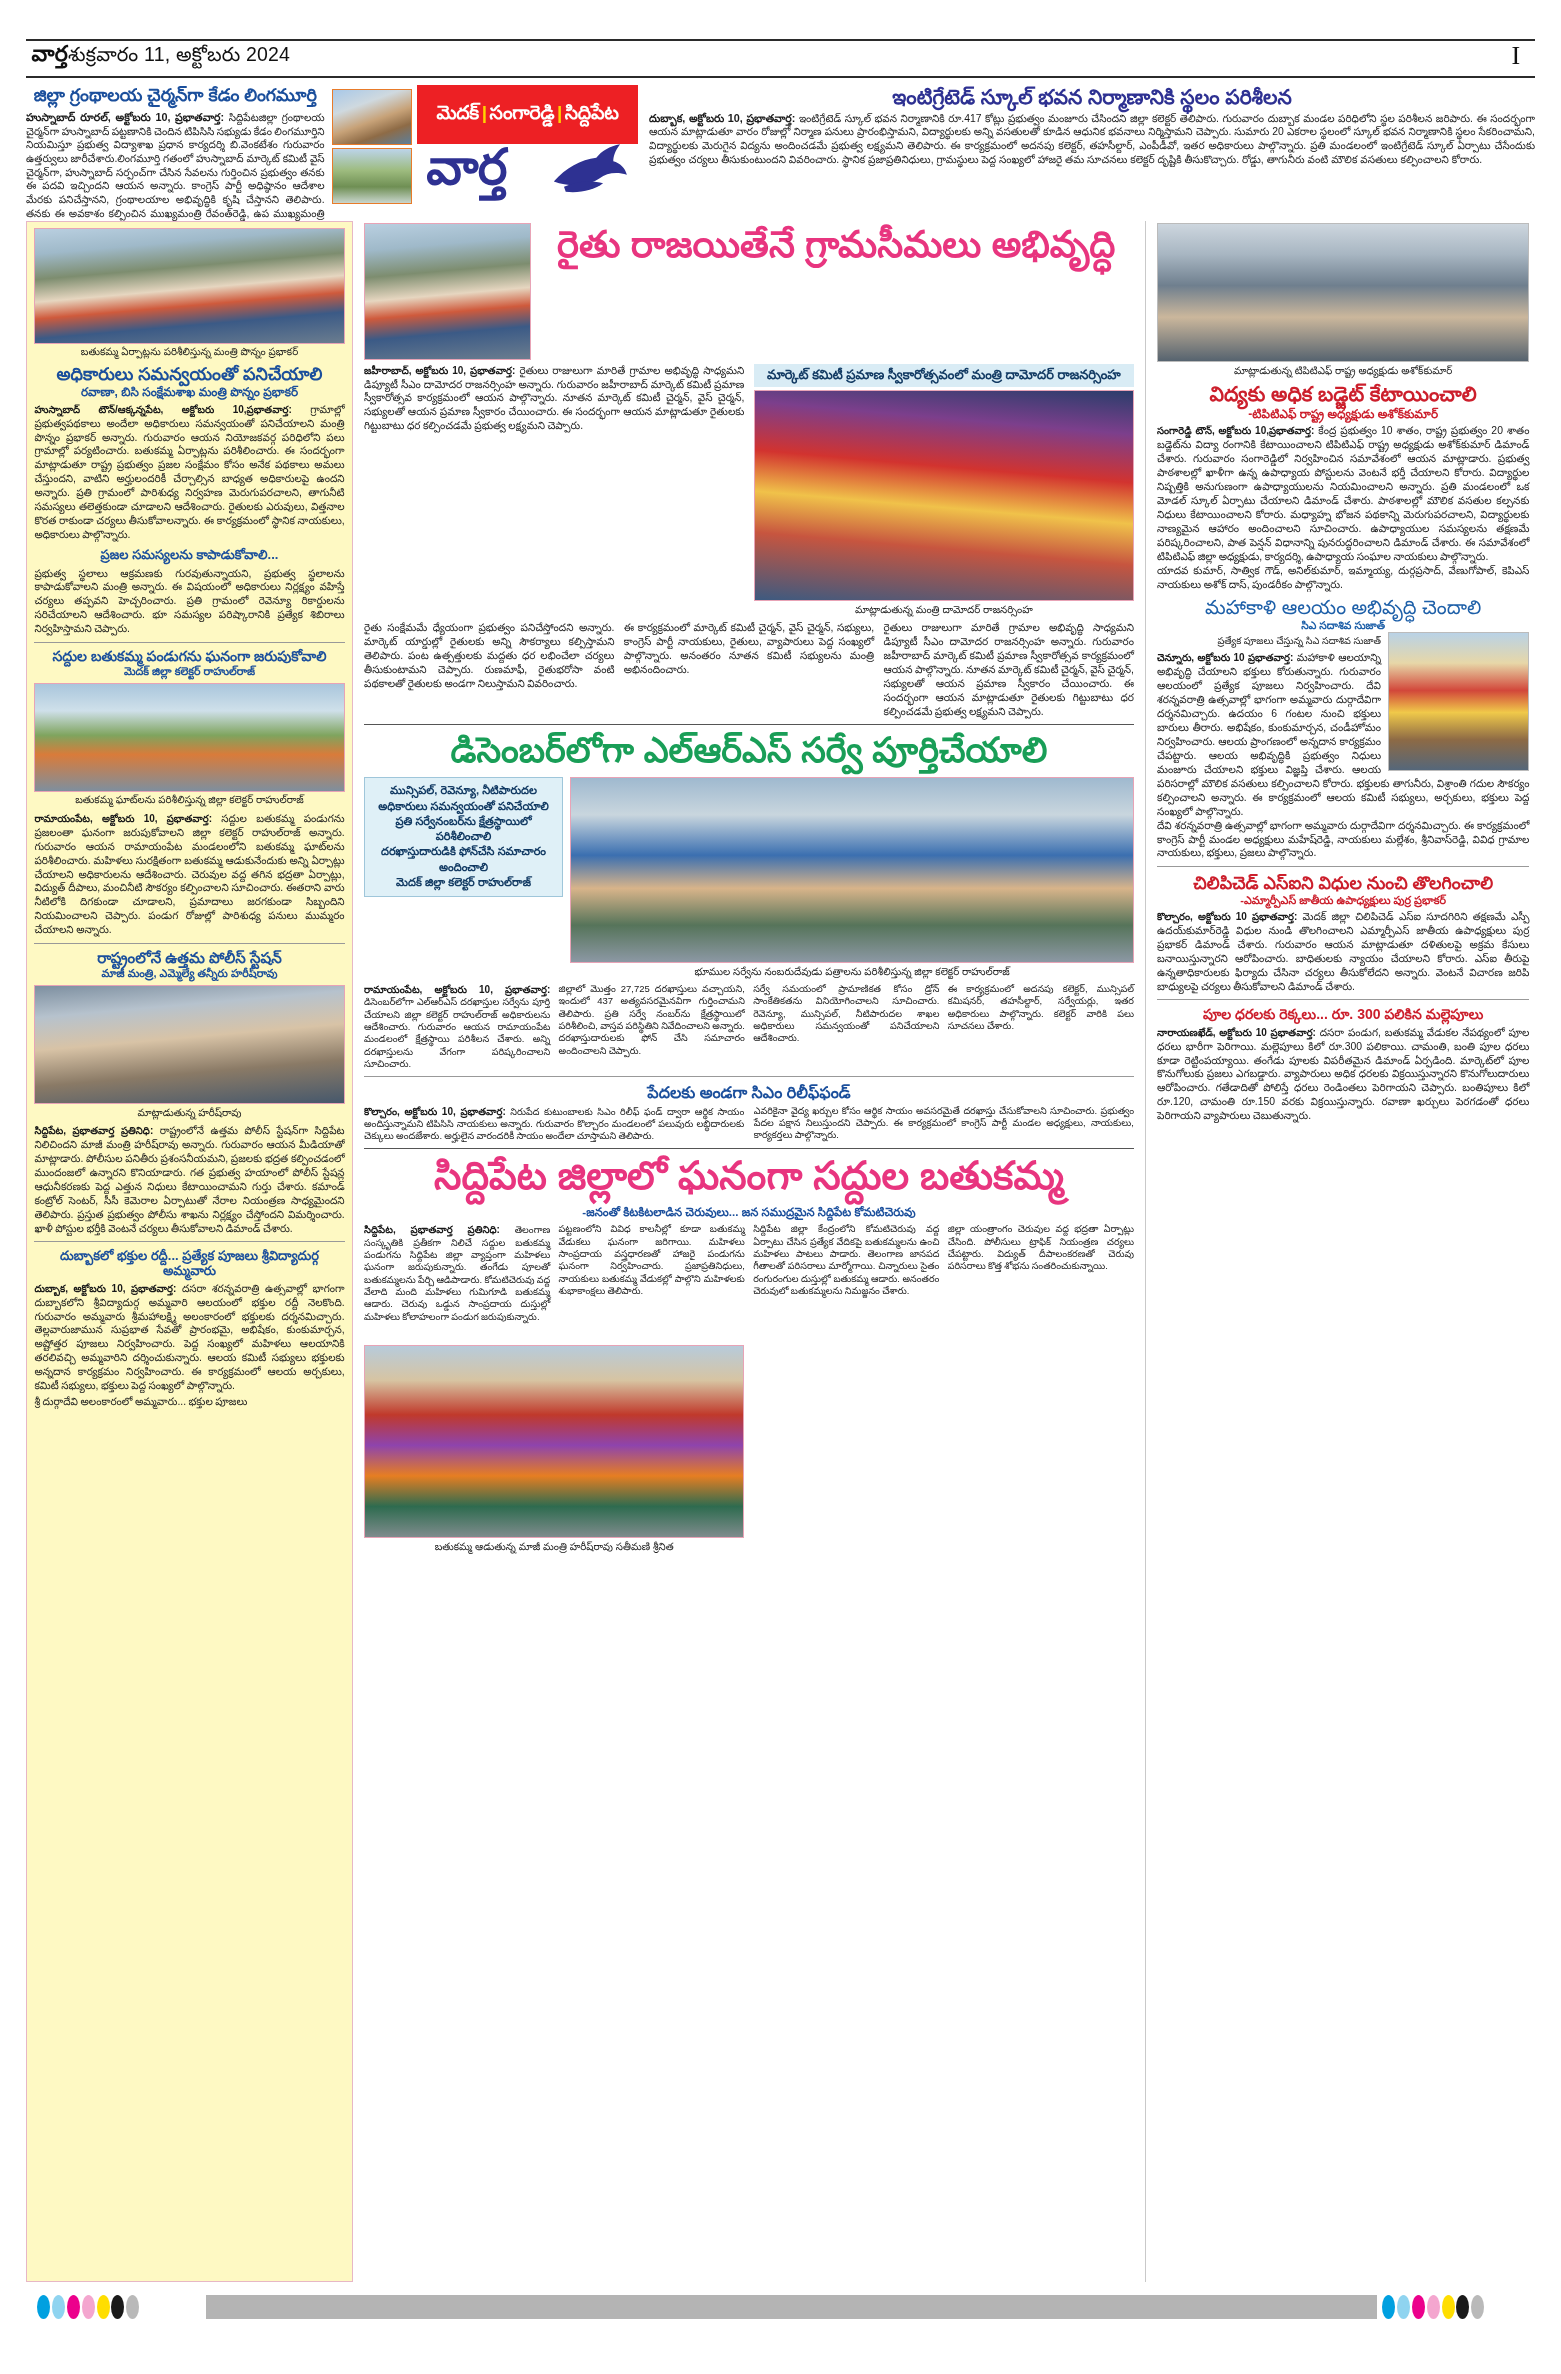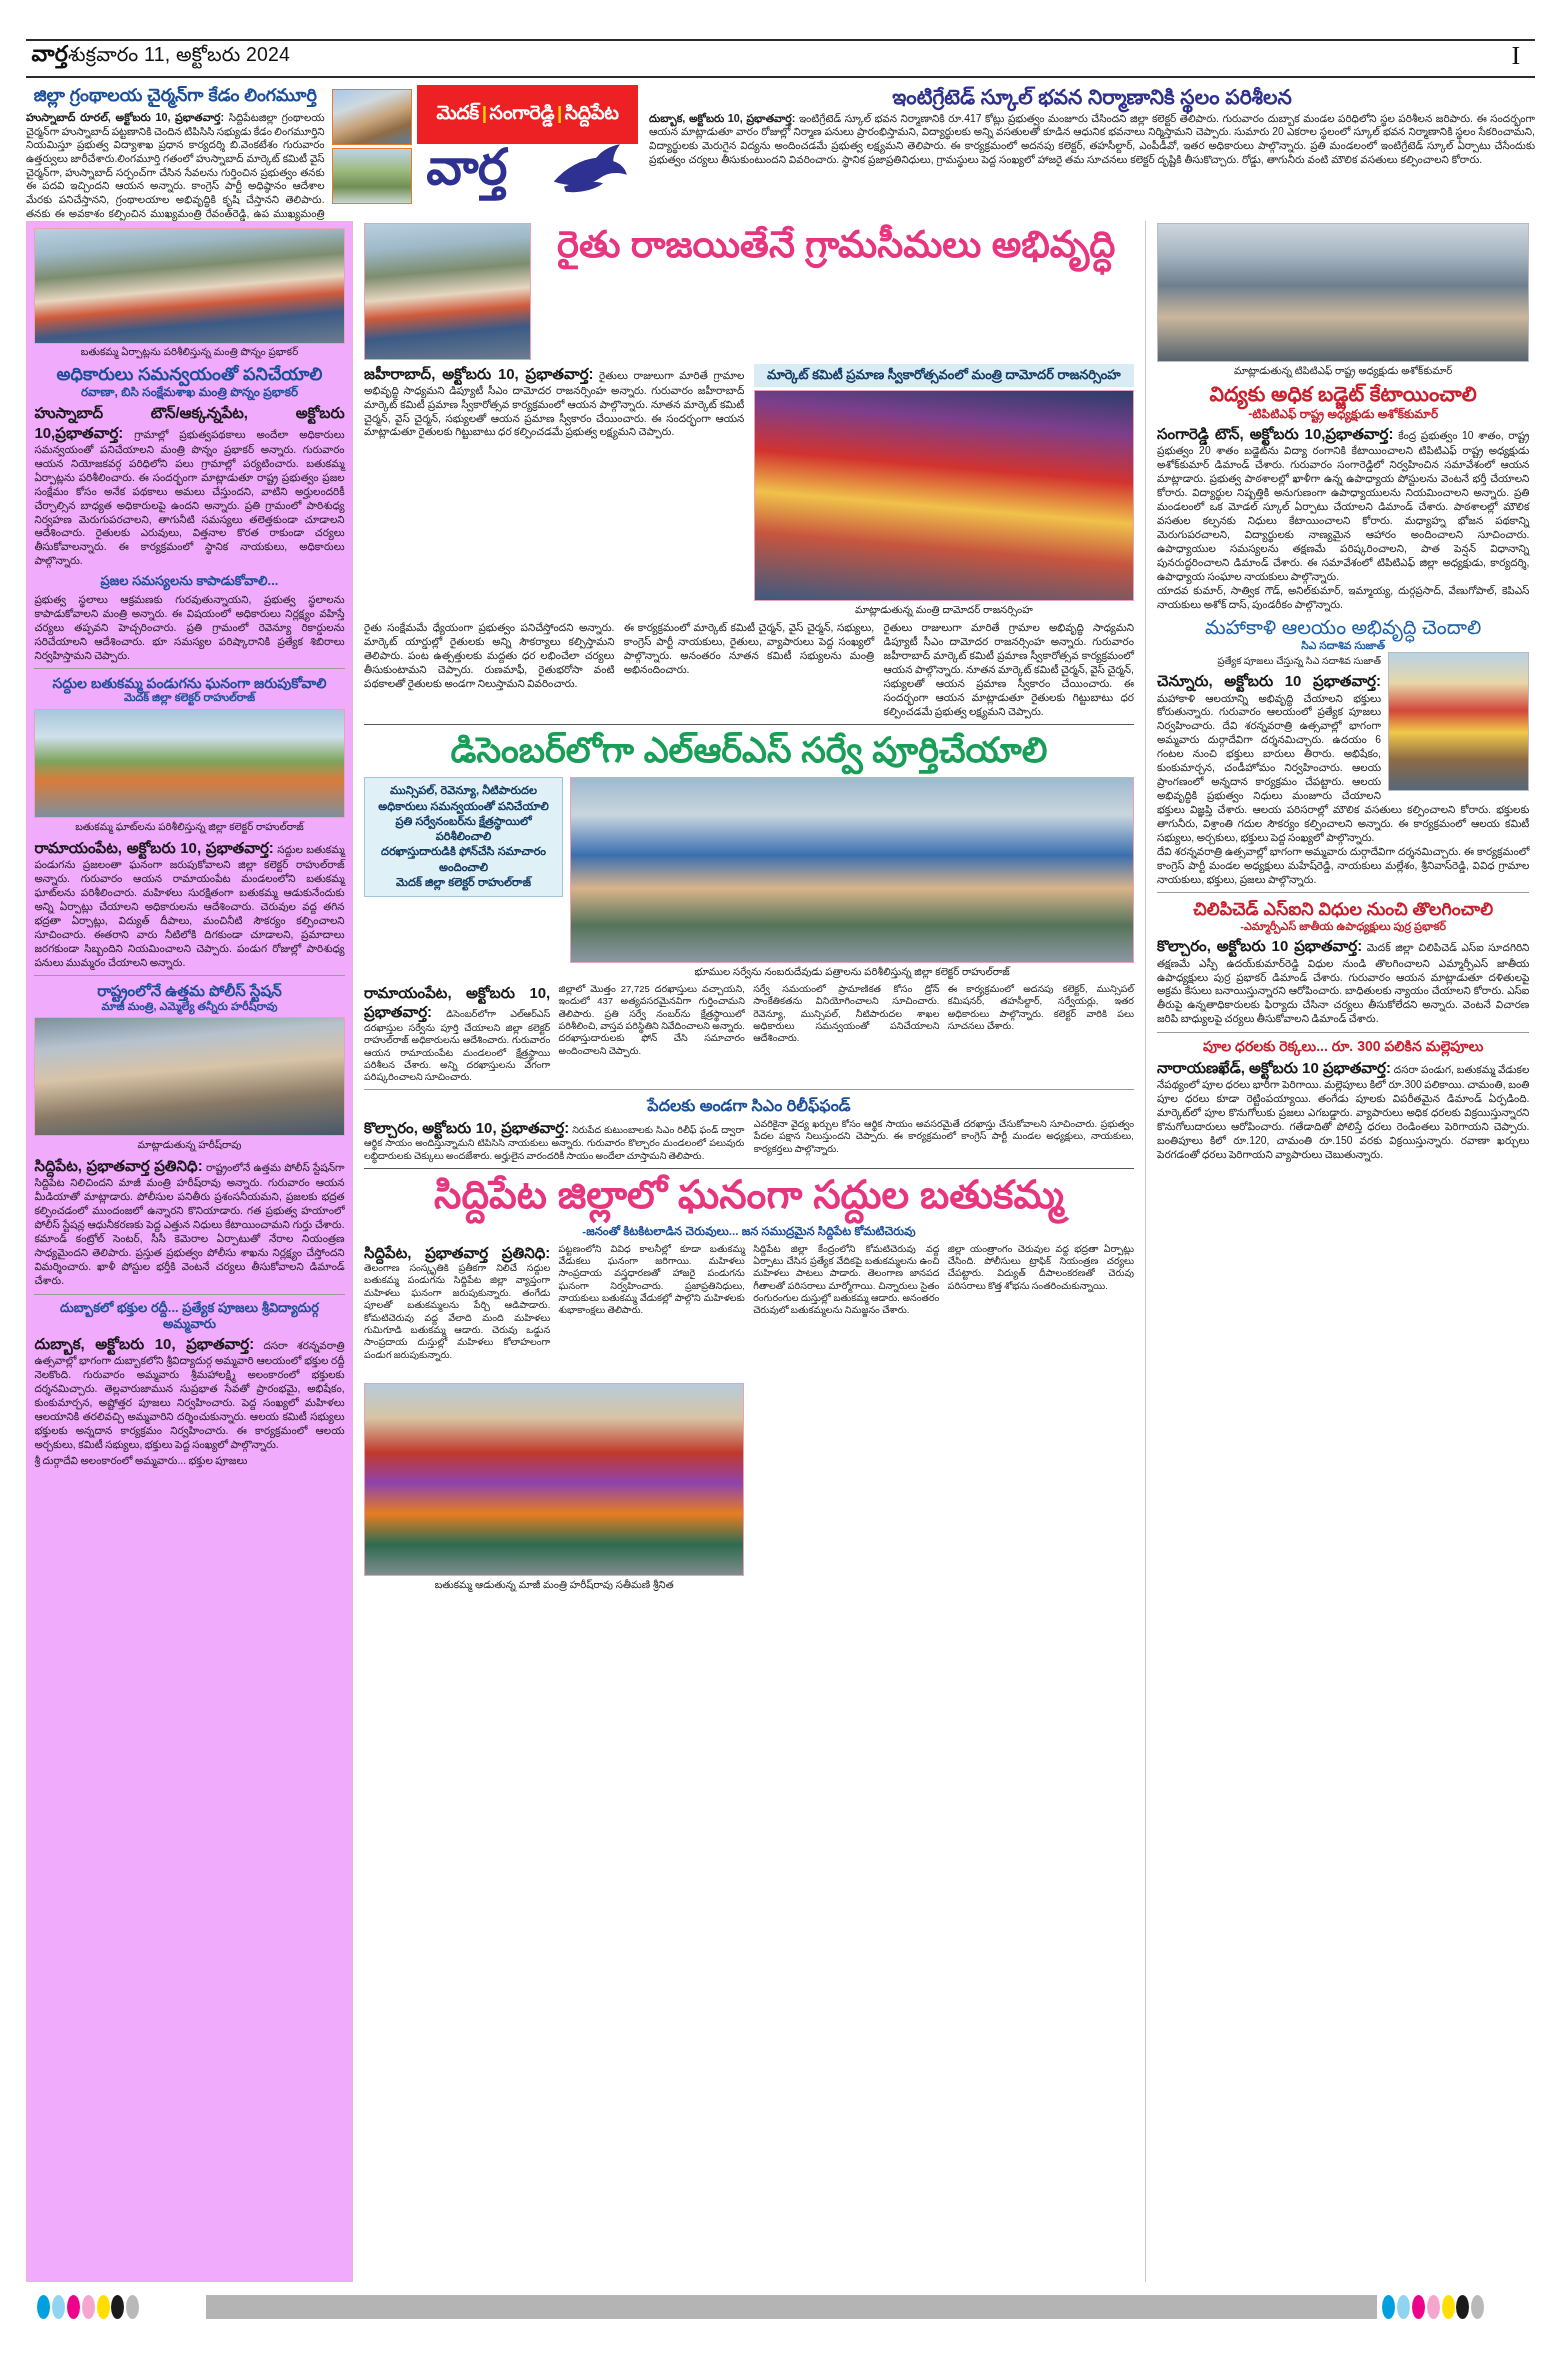--- a/index.html
+++ b/index.html
@@ -81,21 +81,21 @@
   }
   .mh-right p b { font-size:10.8px; }
 
   
   .grid {
     position: absolute; left: 26px; top: 221px; width: 1509px; height: 2061px;
     display: grid;
     grid-template-columns: 327px 1fr 390px;
     gap: 0;
   }
-  .colL { border: 1.9px solid #e7b7c6; background: #f0abfc; padding: 5.6px 7.4px; }
+  .colL { border: 1.9px solid #e7b7c6; background: #fef9c3; padding: 5.6px 7.4px; }
   .colC { padding: 1.9px 11px 0 11px; }
   .colR { border-left: 1.9px solid #c9c9c9; padding: 1.9px 5.6px 0 11px; }
 
   
   .photo { width:100%; border:1.9px solid #e8a3b6; background:#ccc; }
   .photo.plain { border:0.9px solid #bbb; }
   .ph-crowd   { background: linear-gradient(175deg,#b9cfe0 0%,#9fb9c9 18%,#7d8d6f 36%,#e6d6c0 52%,#cf5a3c 64%,#3b5a86 78%,#6b7d8f 100%); }
   .ph-lake    { background: linear-gradient(180deg,#a9c6dc 0%,#cfe0ea 25%,#7fa45e 48%,#d97b3a 66%,#7e8f9e 100%); }
   .ph-mic     { background: linear-gradient(175deg,#7d8fa0 0%,#b6c2cd 22%,#d8c3a6 45%,#8a7a66 70%,#46586c 100%); }
   .ph-stage   { background: linear-gradient(185deg,#2b3d6b 0%,#7c3f8c 18%,#d2332f 38%,#f0c24a 55%,#c7553f 72%,#3d5a80 100%); }
@@ -119,21 +119,21 @@
     text-align:center; font-weight:bold; font-size:12px; line-height:1.25;
   }
   .sub.blue { color:#1b4f9c; }
   .sub.red  { color:#cc1f2c; }
   .sub.dblue{ color:#1d5fa8; }
 
   .body {
     font-size: 10.4px; line-height: 1.34; text-align: justify; color:#181818;
     word-spacing:-0.4px;
   }
-  .body b { font-size: 15px; }
+  .body b { font-size: 10px; }
   .rule { border-top: 0.9px solid #999; margin: 5.6px 0; }
   .rule.thick { border-top: 1.9px solid #555; }
 
   
   .hero-title { font-size: 37px; margin: 1.9px 0 7.4px; }
   .hero-title.green { font-size: 35px; }
   .hero-title.big { font-size: 39px; }
   .center-cols2 { display:grid; grid-template-columns: 1fr 1fr; gap:9.3px; }
   .center-cols3 { display:grid; grid-template-columns: 1fr 1fr 1fr; gap:9.3px; }
   .center-cols4 { display:grid; grid-template-columns: repeat(4,1fr); gap:8.3px; }

